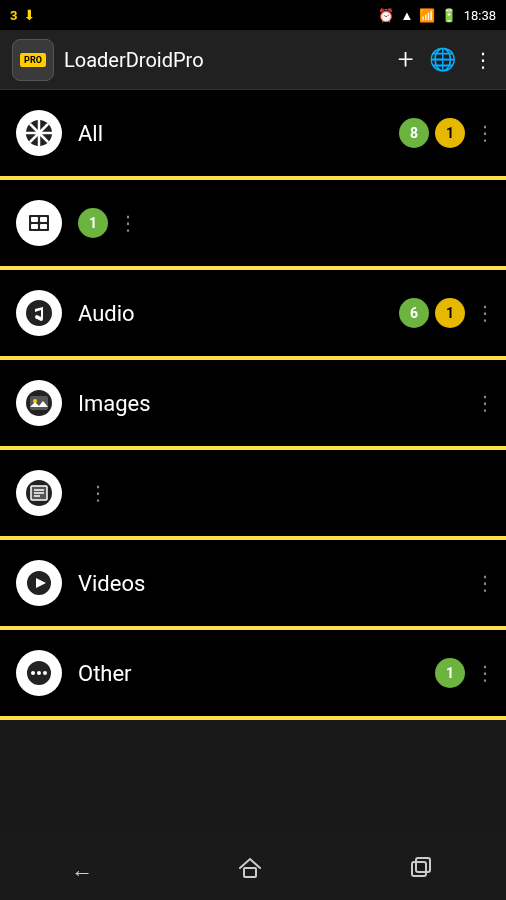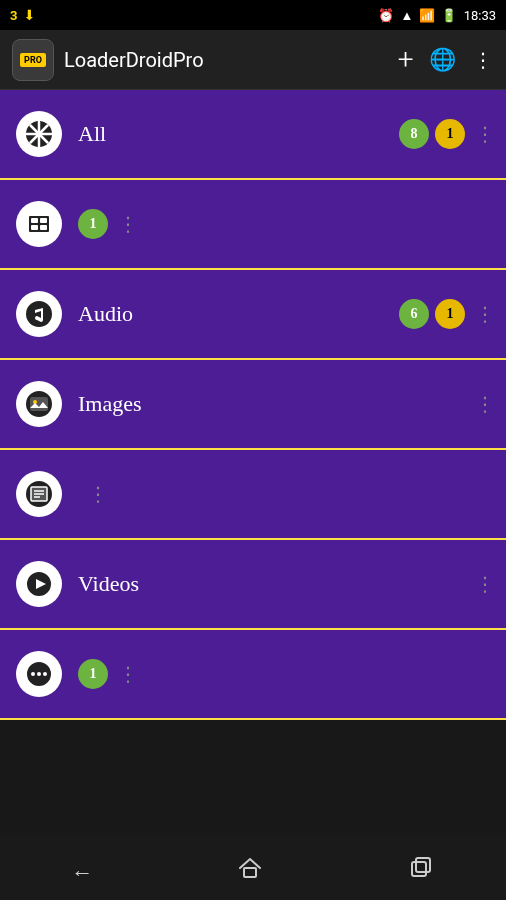--- a/index.html
+++ b/index.html
@@ -93,24 +93,23 @@
     .add-icon { font-size: 28px; font-weight: 300; }
     .globe-icon { font-size: 22px; }
     .overflow-icon { font-size: 20px; letter-spacing: 1px; }
 
     
     .list-item {
       height: 90px;
       display: flex;
       align-items: center;
       padding: 0 10px 0 16px;
-      background: #4c1d95;
-      border-bottom: 2px solid #fde047;
+      background: #000000;
+      border-bottom: 4px solid #fde047;
       cursor: pointer;
-      font-family: Liberation Serif, serif;
     }
     .item-icon-wrap {
       width: 46px;
       height: 46px;
       border-radius: 50%;
       background: #ffffff;
       display: flex;
       align-items: center;
       justify-content: center;
       margin-right: 16px;
@@ -182,21 +181,21 @@
 <div class="status-bar">
   <div class="status-bar-left">
     <span class="battery-num">3</span>
     <span class="download-icon">⬇</span>
   </div>
   <div class="status-bar-right">
     <span>⏰</span>
     <span>▲</span>
     <span>📶</span>
     <span>🔋</span>
-    <span>18:33</span>
+    <span>18:38</span>
   </div>
 </div>
 
 <div class="app-bar">
   <div class="app-bar-logo">
     <span class="logo-inner">PRO</span>
   </div>
   <span class="app-bar-title">LoaderDroidPro</span>
   <div class="app-bar-actions">
     <span class="icon-btn add-icon">+</span>
@@ -298,20 +297,21 @@
 
 <div class="list-item">
   <div class="item-icon-wrap">
     <svg viewBox="0 0 28 28" fill="none">
       <circle cx="14" cy="14" r="13" fill="#222" stroke="white" stroke-width="2"></circle>
       <circle cx="8" cy="14" r="2" fill="white"></circle>
       <circle cx="14" cy="14" r="2" fill="white"></circle>
       <circle cx="20" cy="14" r="2" fill="white"></circle>
     </svg>
   </div>
+  <span class="item-label">Other</span>
   <div class="item-badges">
     <span class="badge badge-green">1</span>
   </div>
   <span class="item-overflow">⋮</span>
 </div>
 
 <div class="empty-area" style="height: 113px;"></div>
 
 <div class="nav-bar">
   <span class="nav-btn">←</span>

